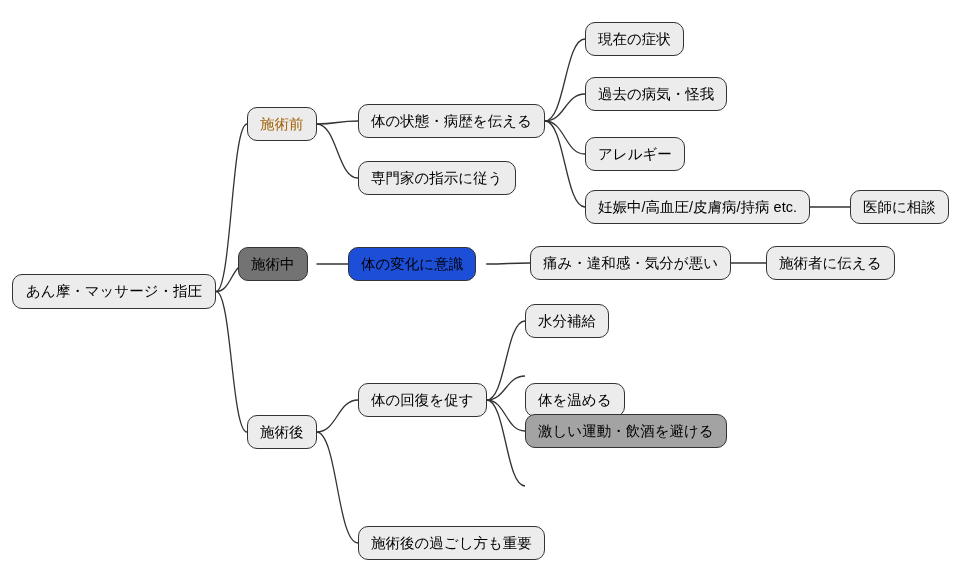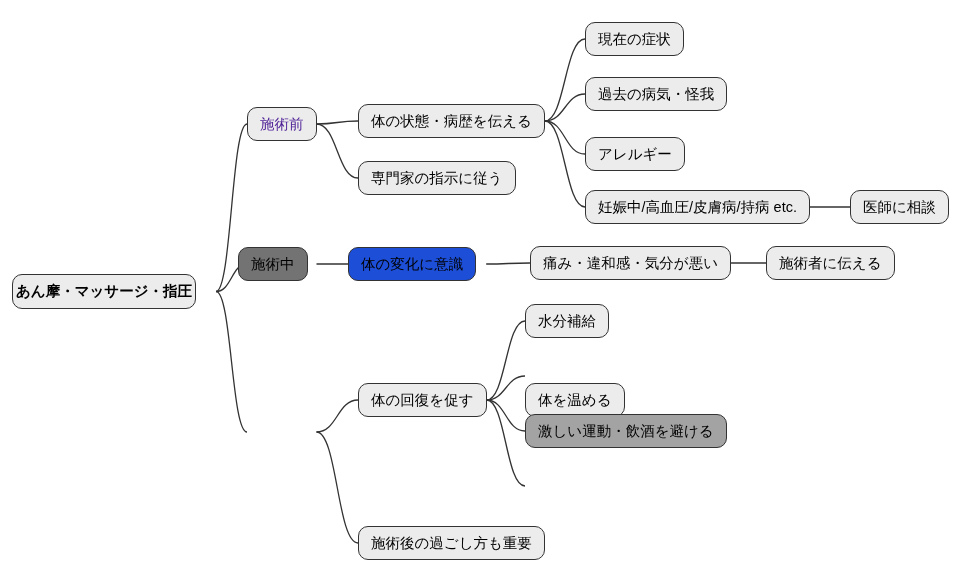--- a/index.html
+++ b/index.html
@@ -40,22 +40,21 @@
     background: #ececec;
     border: 1.3px solid #333333;
     border-radius: 10px;
     color: #000000;
     font-size: 14.5px;
     line-height: 1;
     white-space: nowrap;
   }
   .node.root {
     height: 35px;
-    padding: 0 3px;
-    font-weight: bold;
+    padding: 0 13px;
   }
 </style>
 </head>
 <body>
 
 <div class="stage">
   <svg class="edge-layer" width="953" height="583" viewBox="0 0 953 583" xmlns="http://www.w3.org/2000/svg">
       <path d="M 216.046875 291.5 C 231.5234375 291.5, 231.5234375 124, 247 124" stroke="#333333"></path>
       <path d="M 216.046875 291.5 C 231.5234375 291.5, 231.5234375 264, 247 264" stroke="#333333"></path>
       <path d="M 216.046875 291.5 C 231.5234375 291.5, 231.5234375 432, 247 432" stroke="#333333"></path>
@@ -73,25 +72,28 @@
       <path d="M 486.53125 400 C 505.765625 400, 505.765625 321, 525 321" stroke="#333333"></path>
       <path d="M 486.53125 400 C 505.765625 400, 505.765625 376, 525 376" stroke="#333333"></path>
       <path d="M 486.53125 400 C 505.765625 400, 505.765625 431, 525 431" stroke="#333333"></path>
       <path d="M 486.53125 400 C 505.765625 400, 505.765625 486, 525 486" stroke="#333333"></path>
       <path d="M 316.5 432 C 337.25 432, 337.25 543, 358 543" stroke="#333333"></path>
     </svg>
 
 <div class="node root" style="left: 12px; top: 274px; background: rgb(236, 236, 236); border-color: rgb(51, 51, 51); color: rgb(0, 0, 0);">
       <span>あん摩・マッサージ・指圧</span>
     </div>
-    <div class="node" style="left: 247px; top: 107px; background: rgb(236, 236, 236); border-color: rgb(51, 51, 51); color: #4c1d95;">
+    <div class="node" style="left: 247px; top: 107px; background: rgb(236, 236, 236); border-color: rgb(51, 51, 51); color: #a16207;">
       <span>施術前</span>
     </div>
     <div class="node" style="left: 238px; top: 247px; background: #737373; border-color: rgb(51, 51, 51); color: rgb(0, 0, 0);">
       <span>施術中</span>
+    </div>
+    <div class="node" style="left: 247px; top: 415px; background: rgb(236, 236, 236); border-color: rgb(51, 51, 51); color: rgb(0, 0, 0);">
+      <span>施術後</span>
     </div>
     <div class="node" style="left: 358px; top: 104px; background: rgb(236, 236, 236); border-color: rgb(51, 51, 51); color: rgb(0, 0, 0);">
       <span>体の状態・病歴を伝える</span>
     </div>
     <div class="node" style="left: 358px; top: 161px; background: rgb(236, 236, 236); border-color: rgb(51, 51, 51); color: rgb(0, 0, 0);">
       <span>専門家の指示に従う</span>
     </div>
     <div class="node" style="left: 585px; top: 22px; background: rgb(236, 236, 236); border-color: rgb(51, 51, 51); color: rgb(0, 0, 0); border-radius: 10px;">
       <span>現在の症状</span>
     </div>

